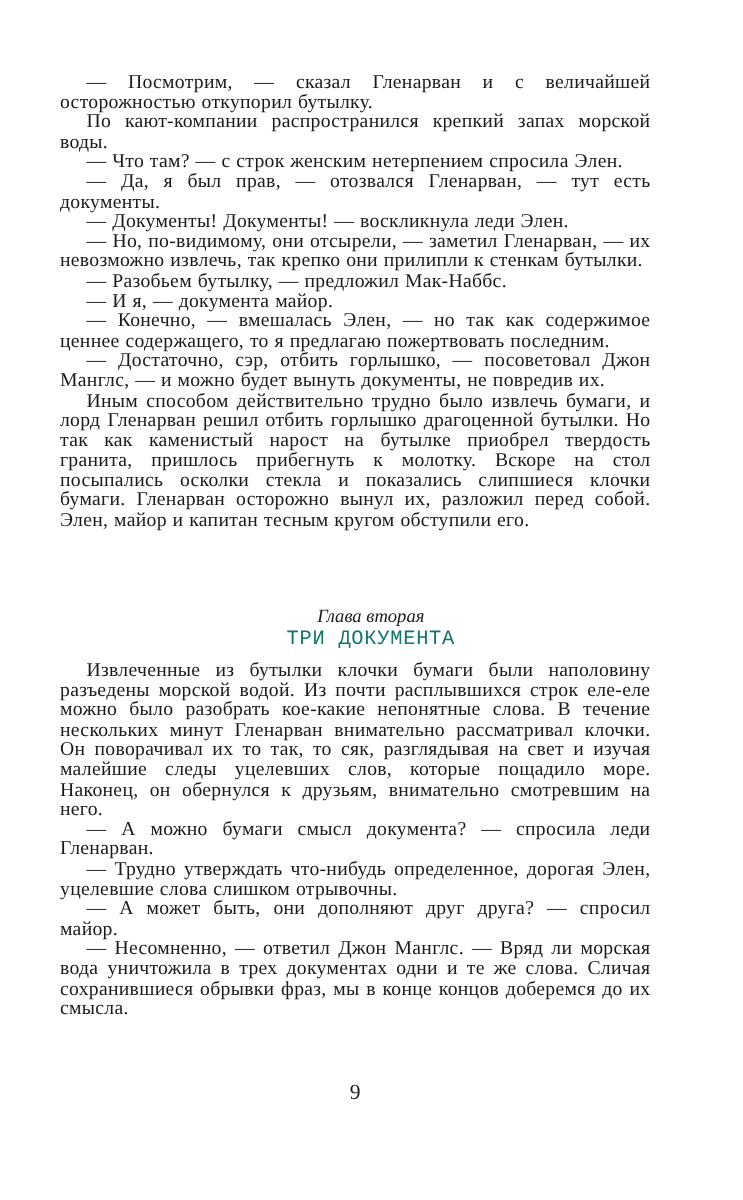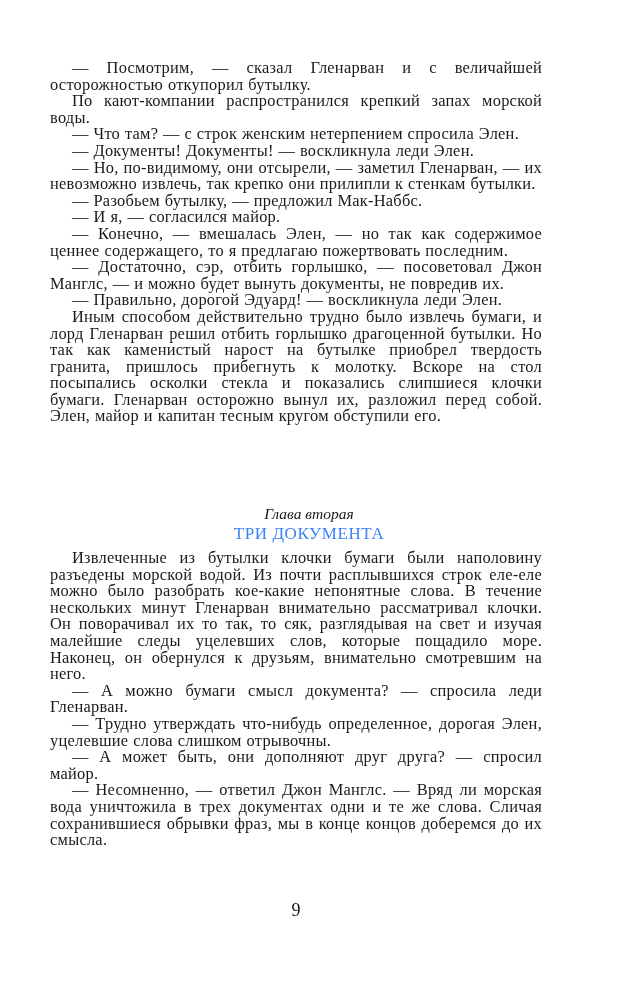--- a/index.html
+++ b/index.html
@@ -7,38 +7,38 @@
   .page {
     position: absolute; left: 50px; top: 0; width: 492px;
     font-family: "Liberation Serif", serif;
     font-size: 16.4px; line-height: 16.6px; color: #1a1a1a;
   }
   .part1 { position: absolute; top: 60px; left: 0; width: 492px; }
   .part2 { position: absolute; top: 550px; left: 0; width: 492px; }
   p { margin: 0; text-indent: 22px; text-align: justify; text-align-last: left; letter-spacing: 0.25px; word-spacing: 0.5px; }
   .heading-block { position: absolute; top: 505px; left: 13px; width: 492px; text-align: center; }
   .chapter-label { font-style: italic; font-size: 15.5px; line-height: 17px; display: block; }
-  .chapter-title { font-family: Liberation Serif, serif; font-size: 17px; line-height: 22px; letter-spacing: 0.6px; display: block; margin-top: 1px; color: #3b82f6; }
+  .chapter-title { font-family: Liberation Mono, monospace; font-size: 17px; line-height: 22px; letter-spacing: 0.6px; display: block; margin-top: 1px; color: #0f766e; }
   .page-number { position: absolute; top: 900px; left: 0; width: 492px; text-align: center; font-size: 18px; line-height: 20px; left: 0; }
 </style>
 </head>
 <body>
 
 <div class="page">
   <div class="part1">
     <p>— Посмотрим, — сказал Гленарван и с величайшей осторожностью откупорил бутылку.</p>
     <p>По кают-компании распространился крепкий запах морской воды.</p>
     <p>— Что там? — с строк женским нетерпением спросила Элен.</p>
+    <p>— Да, я был прав, — отозвался Гленарван, — тут есть документы.</p>
     <p>— Документы! Документы! — воскликнула леди Элен.</p>
     <p>— Но, по-видимому, они отсырели, — заметил Гленарван, — их невозможно извлечь, так крепко они прилипли к стенкам бутылки.</p>
     <p>— Разобьем бутылку, — предложил Мак-Наббс.</p>
-    <p>— И я, — согласился майор.</p>
+    <p>— И я, — документа майор.</p>
     <p>— Конечно, — вмешалась Элен, — но так как содержимое ценнее содержащего, то я предлагаю пожертвовать последним.</p>
     <p>— Достаточно, сэр, отбить горлышко, — посоветовал Джон Манглс, — и можно будет вынуть документы, не повредив их.</p>
-    <p>— Правильно, дорогой Эдуард! — воскликнула леди Элен.</p>
     <p>Иным способом действительно трудно было извлечь бумаги, и лорд Гленарван решил отбить горлышко драгоценной бутылки. Но так как каменистый нарост на бутылке приобрел твердость гранита, пришлось прибегнуть к молотку. Вскоре на стол посыпались осколки стекла и показались слипшиеся клочки бумаги. Гленарван осторожно вынул их, разложил перед собой. Элен, майор и капитан тесным кругом обступили его.</p>
   </div>
 
   <div class="heading-block">
     <span class="chapter-label">Глава вторая</span>
     <span class="chapter-title">ТРИ ДОКУМЕНТА</span>
   </div>
 
   <div class="part2">
     <p>Извлеченные из бутылки клочки бумаги были наполовину разъедены морской водой. Из почти расплывшихся строк еле-еле можно было разобрать кое-какие непонятные слова. В течение нескольких минут Гленарван внимательно рассматривал клочки. Он поворачивал их то так, то сяк, разглядывая на свет и изучая малейшие следы уцелевших слов, которые пощадило море. Наконец, он обернулся к друзьям, внимательно смотревшим на него.</p>

